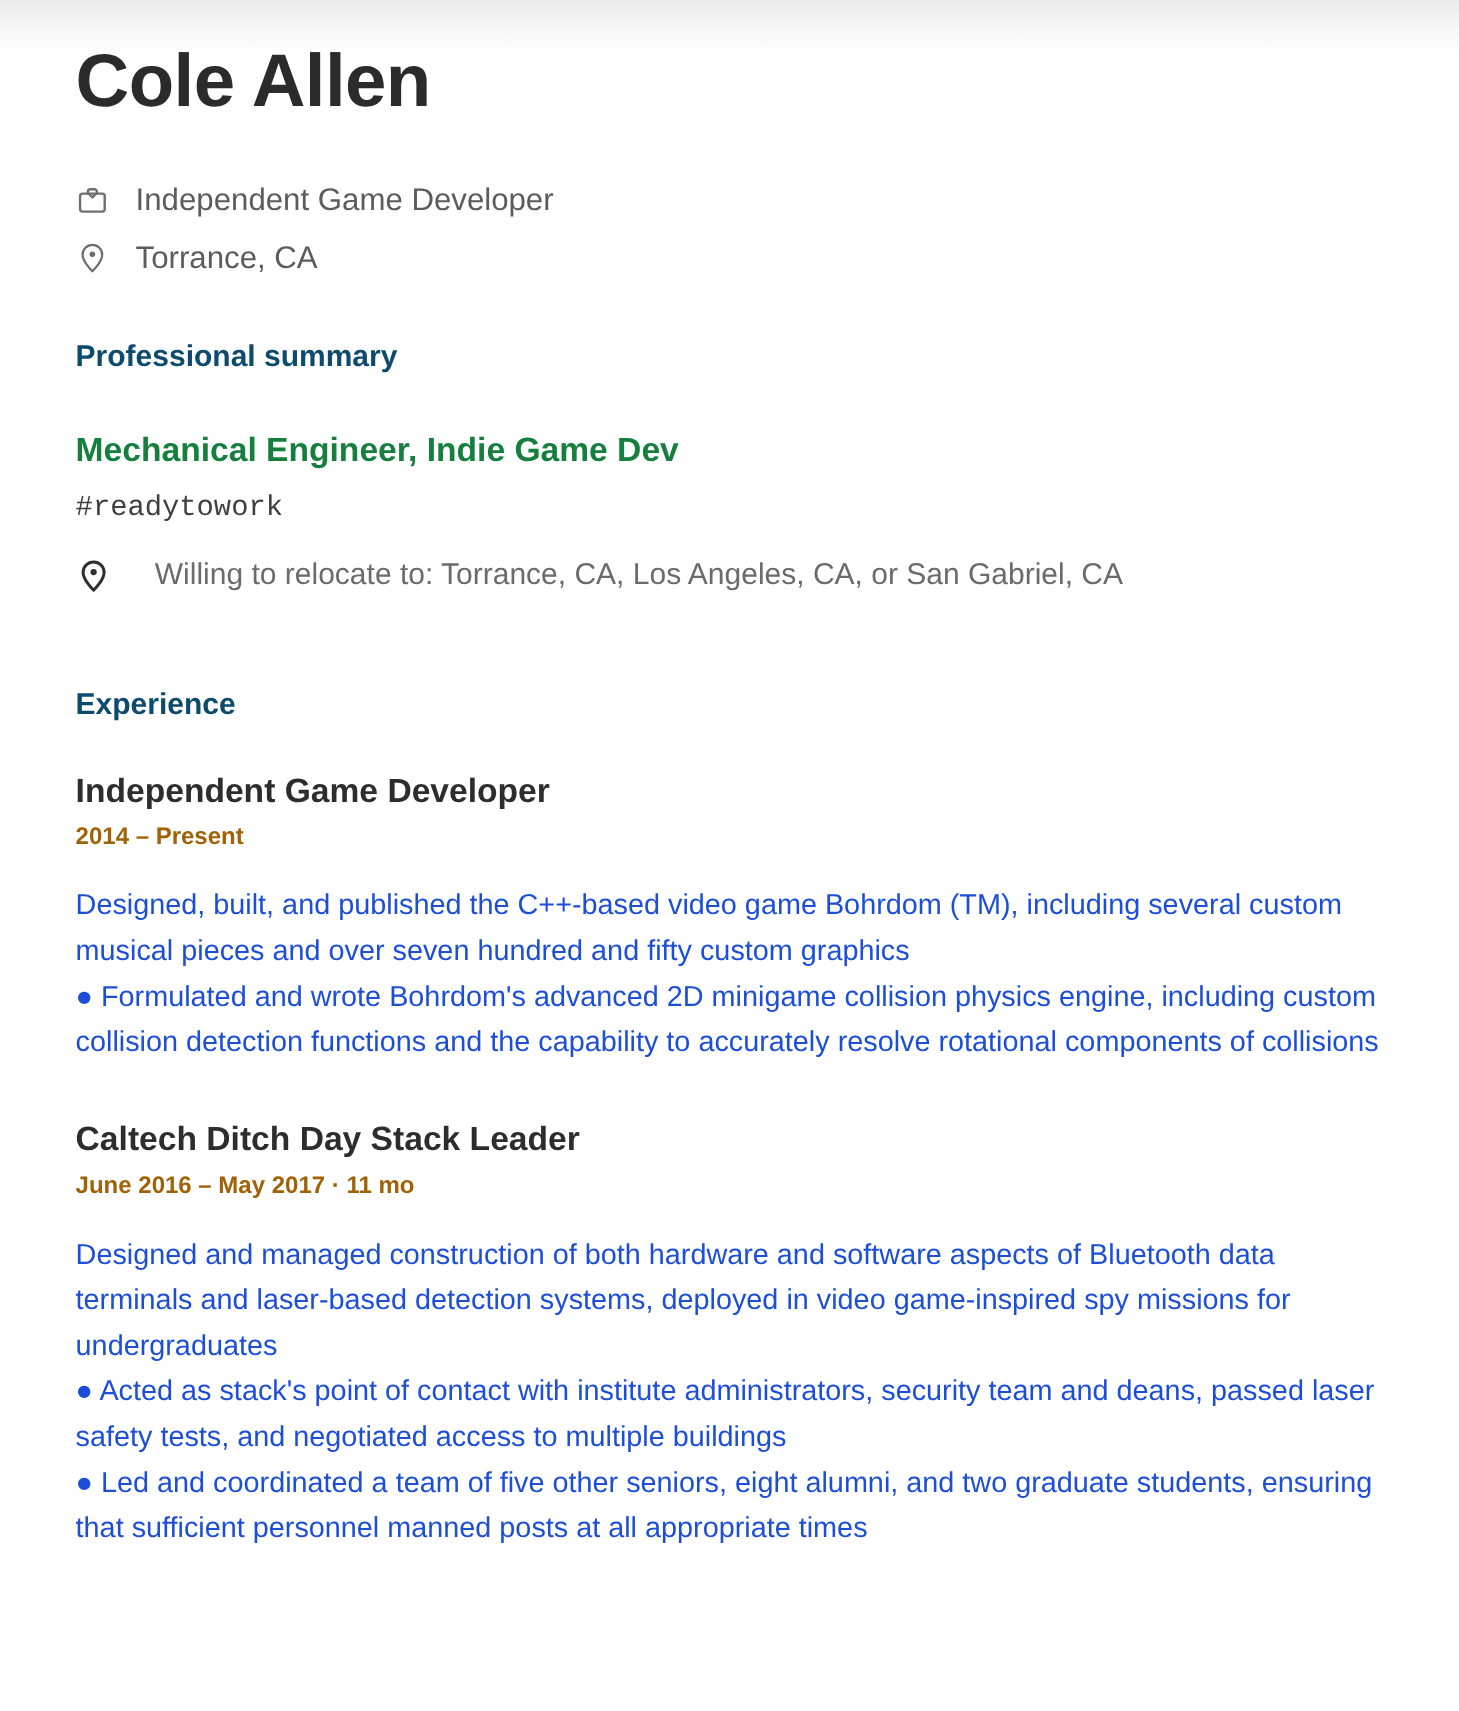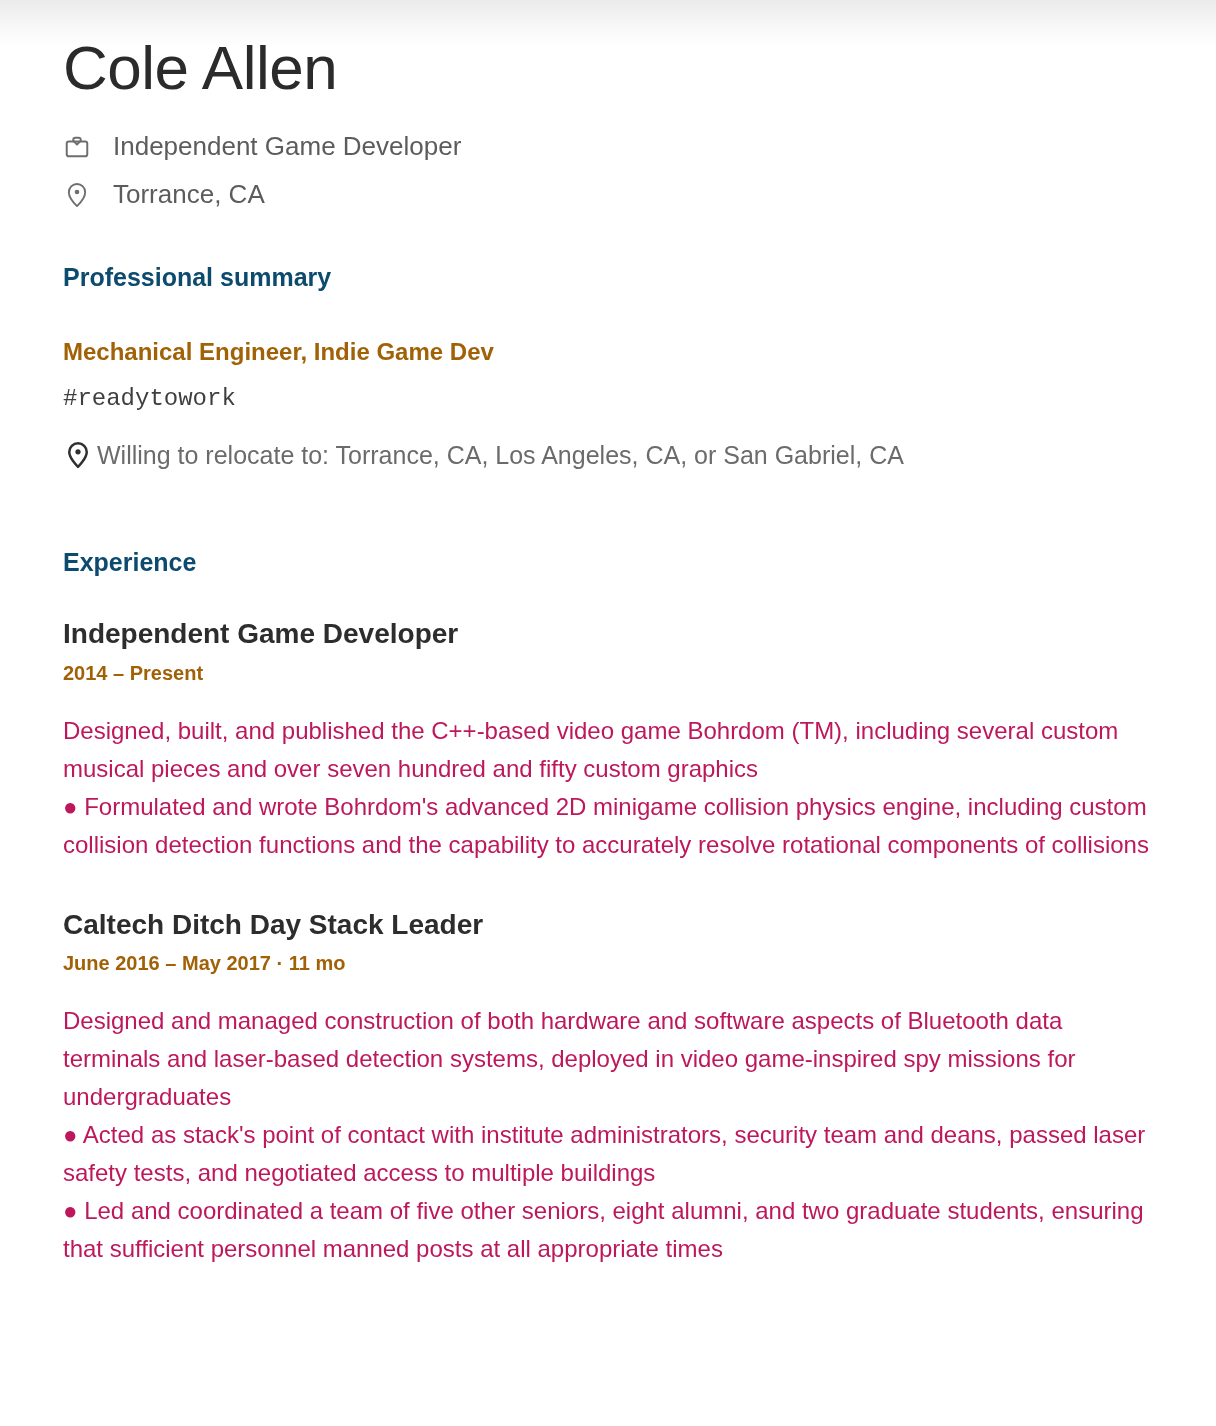--- a/index.html
+++ b/index.html
@@ -16,24 +16,24 @@
     top: 0; left: 0; right: 0;
     height: 46px;
     background: linear-gradient(to bottom, #ebebeb 0%, #f7f7f7 55%, #ffffff 100%);
     pointer-events: none;
   }
   .content {
     position: relative;
     padding: 24px 63px 0 63px;
   }
   h1.profile-name {
-    margin: 8px 0 28px 0;
+    margin: 8px 0 48px 0;
     font-size: 62px;
     line-height: 1.15;
-    font-weight: 400;
+    font-weight: 700;
     color: #2b2b2b;
     letter-spacing: -0.5px;
   }
   .meta-row {
     display: flex;
     align-items: center;
     gap: 22px;
     margin-bottom: 17px;
     font-size: 26px;
     color: #5c5c5c;
@@ -42,37 +42,37 @@
   h2.section-heading {
     font-size: 25px;
     line-height: 1.2;
     font-weight: 700;
     color: #0c4a6e;
     margin: 0;
   }
   h2.summary-heading { margin-top: 52px; }
   h2.experience-heading { margin-top: 76px; }
   h3.summary-title {
-    font-size: 24px;
+    font-size: 28px;
     font-weight: 700;
-    color: #a16207;
+    color: #15803d;
     margin: 46px 0 0 0;
     line-height: 1.2;
   }
   p.summary-hashtag {
     font-size: 24px;
     color: #3f3f3f;
     margin: 17px 0 0 0;
     line-height: 1.25;
     font-family: Liberation Mono, monospace;
   }
   .reloc-row {
     display: flex;
     align-items: center;
-    gap: 4px;
+    gap: 36px;
     margin-top: 25px;
     font-size: 25px;
     color: #6b6b6b;
   }
   .reloc-row .icon { display: inline-flex; flex: 0 0 auto; }
   h3.job-title {
     font-size: 28px;
     font-weight: 700;
     color: #2d2d2d;
     margin: 40px 0 0 0;
@@ -83,21 +83,21 @@
     font-size: 20px;
     color: #a16207;
     margin-top: 10px;
     line-height: 1.25;
     font-weight: bold;
   }
   .job-desc {
     margin-top: 26px;
     font-size: 24px;
     line-height: 38px;
-    color: #be185d;
+    color: #1d4ed8;
     max-width: 1090px;
   }
   .job-desc p { margin: 0; }
   .icon svg { display: block; }
 </style>
 </head>
 <body>
 
 <div class="top-gradient"></div>
 

